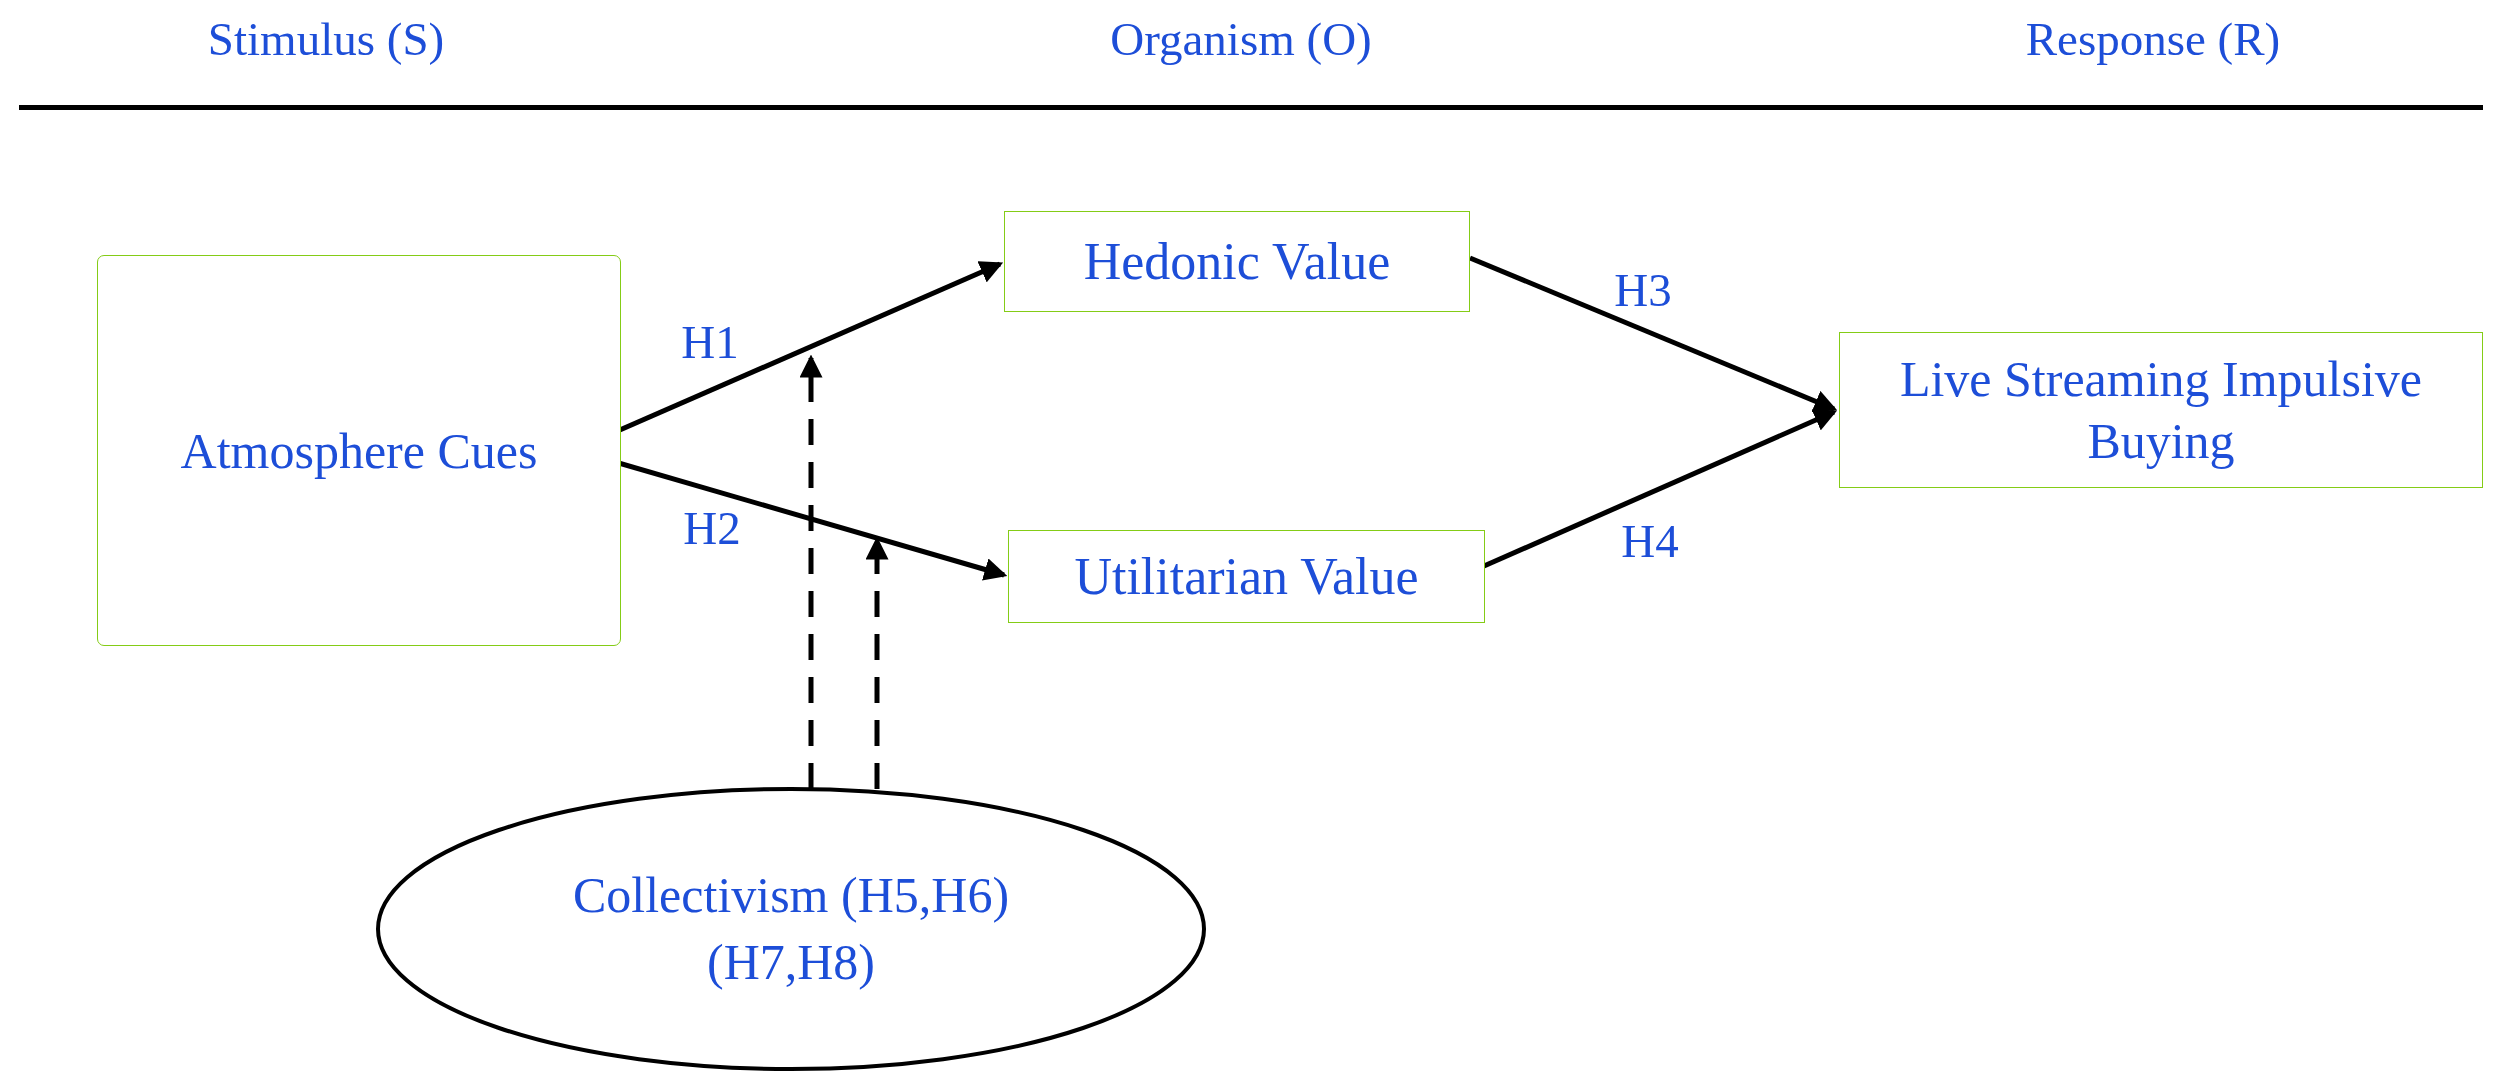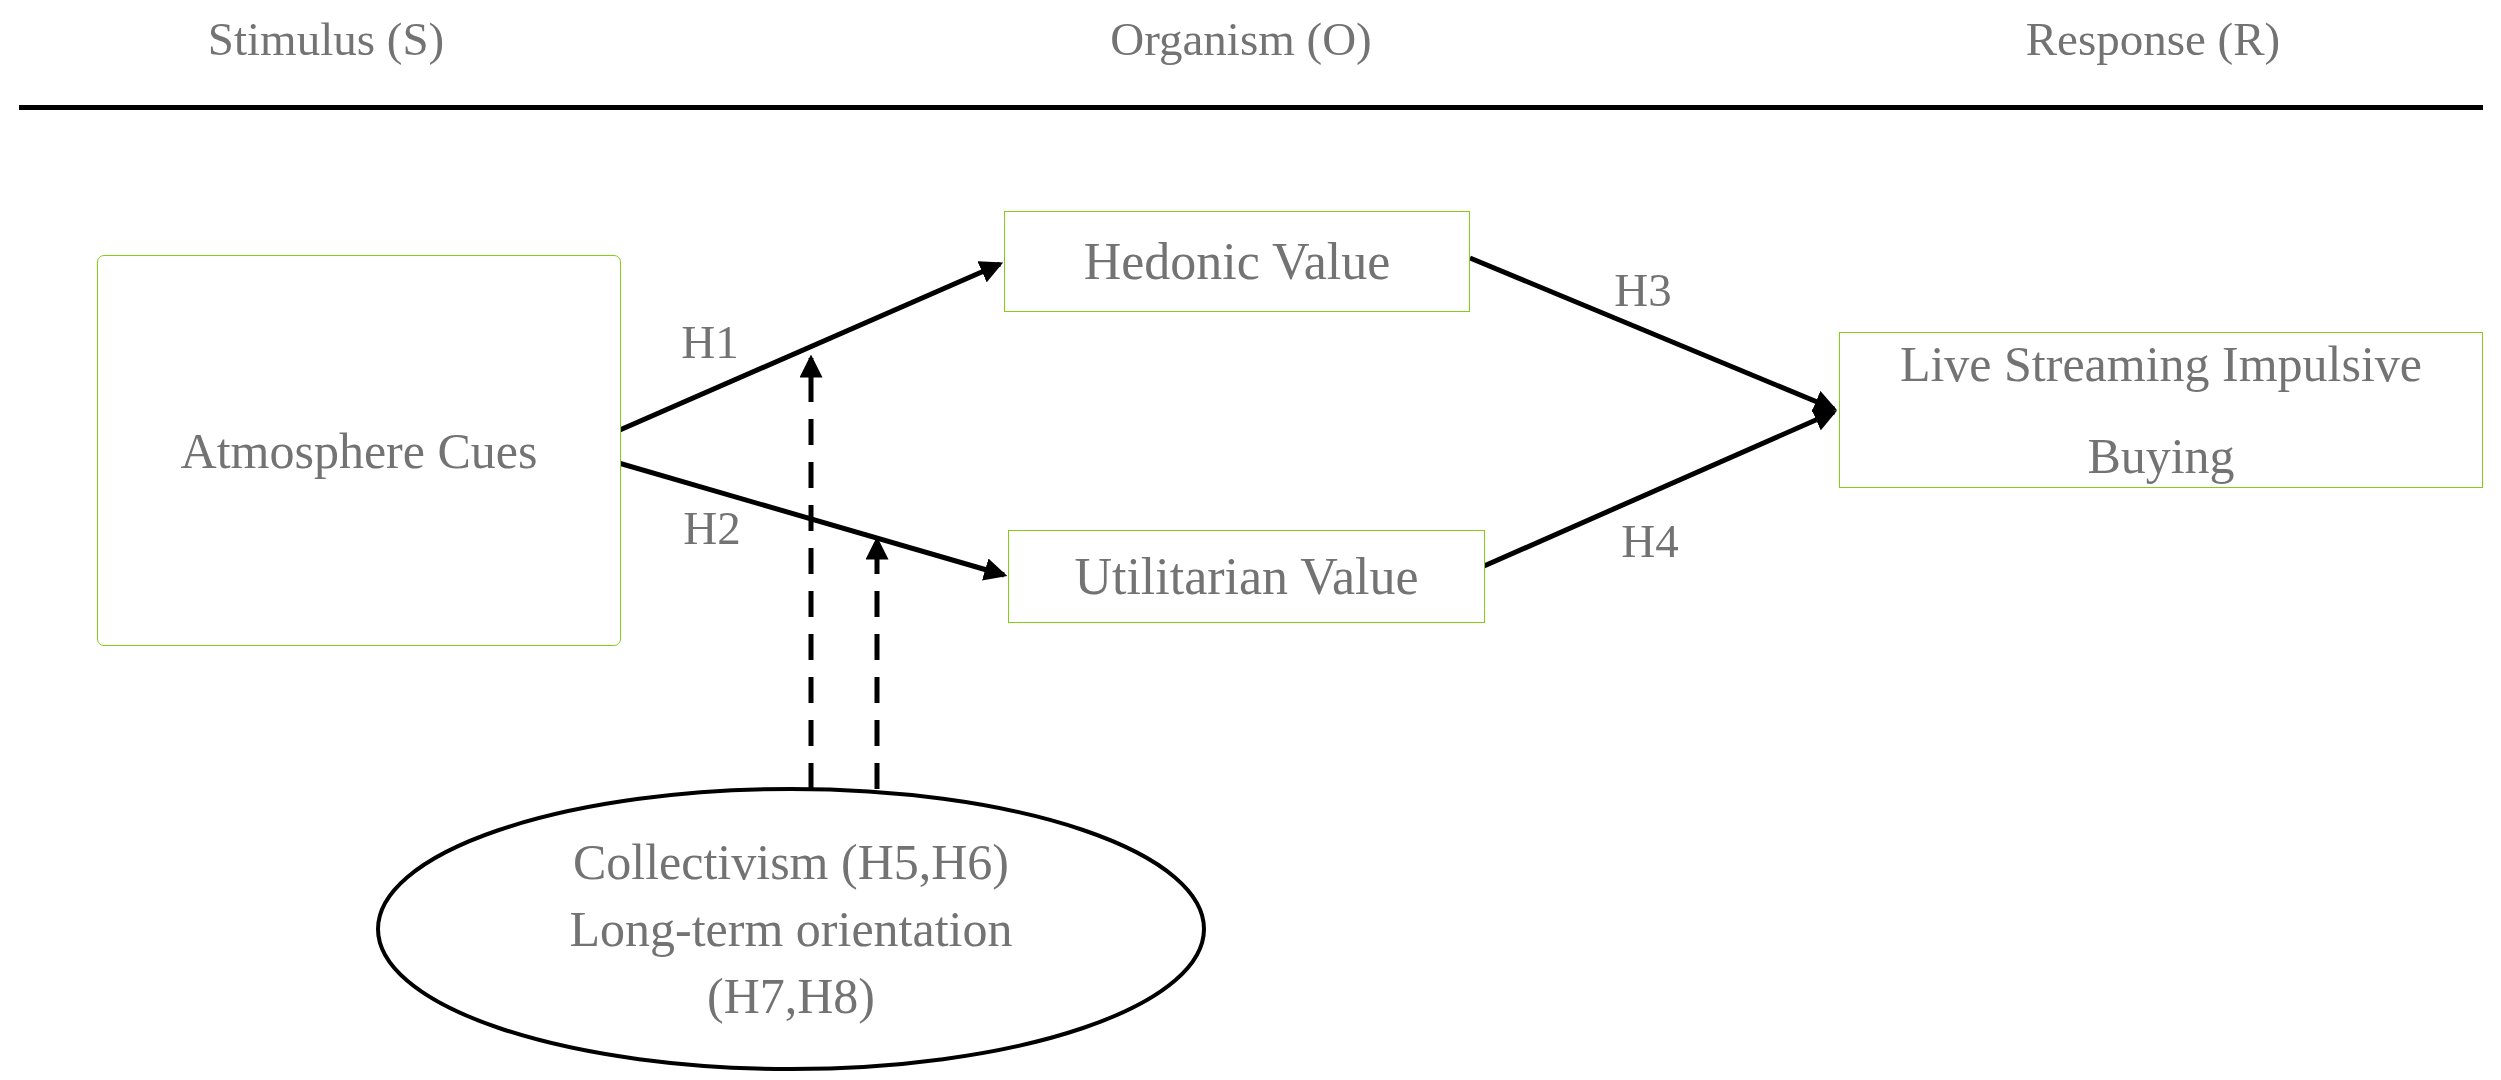--- a/index.html
+++ b/index.html
@@ -1,21 +1,21 @@
 <!DOCTYPE html>
 <html><head>
 <meta charset="utf-8">
 <style>
   html,body{margin:0;padding:0;background:#ffffff;}
   #page{
     position:relative;
     width:2501px;height:1080px;
     background:#ffffff;
     font-family:"Liberation Serif","DejaVu Serif",serif;
-    color:#737373;
+    color:#1d4ed8;
     overflow:hidden;
   }
   .hdr-label{
     position:absolute;
     top:12px;
     transform:translateX(-50%);
     font-size:47px;
     white-space:nowrap;
   }
   #hdr-stimulus{left:326px;}
@@ -34,21 +34,21 @@
     background:#ffffff;
     display:flex;
     flex-direction:column;
     align-items:center;
     justify-content:center;
     text-align:center;
   }
   #box-atmosphere{left:97px;top:255px;width:524px;height:391px;font-size:50px;border-radius:7px;}
   #box-hedonic{left:1004px;top:211px;width:466px;height:101px;font-size:52px;}
   #box-utilitarian{left:1008px;top:530px;width:477px;height:93px;font-size:52px;}
-  #box-lsib{left:1839px;top:332px;width:644px;height:156px;font-size:50px;line-height:62px;justify-content:space-between;}
+  #box-lsib{left:1839px;top:332px;width:644px;height:156px;font-size:50px;line-height:62px;}
   .hyp-label{
     position:absolute;
     transform:translate(-50%,-50%);
     font-size:47px;
     white-space:nowrap;
   }
   #lbl-h1{left:710px;top:342px;}
   #lbl-h2{left:712px;top:528px;}
   #lbl-h3{left:1643px;top:290px;text-align:right;}
   #lbl-h4{left:1650px;top:541px;}
@@ -109,21 +109,20 @@
     <span>Utilitarian Value</span>
   </div>
 
   <div class="node-box" id="box-lsib">
     <span>Live Streaming Impulsive</span>
     <span>Buying</span>
   </div>
 
   <div id="moderator-text">
     <div>Collectivism (H5,H6)</div>
-    <div>Long-term orientation</div>
     <div>(H7,H8)</div>
   </div>
 
   <div class="hyp-label" id="lbl-h1">H1</div>
   <div class="hyp-label" id="lbl-h2">H2</div>
   <div class="hyp-label" id="lbl-h3">H3</div>
   <div class="hyp-label" id="lbl-h4">H4</div>
 
 </div>
 

